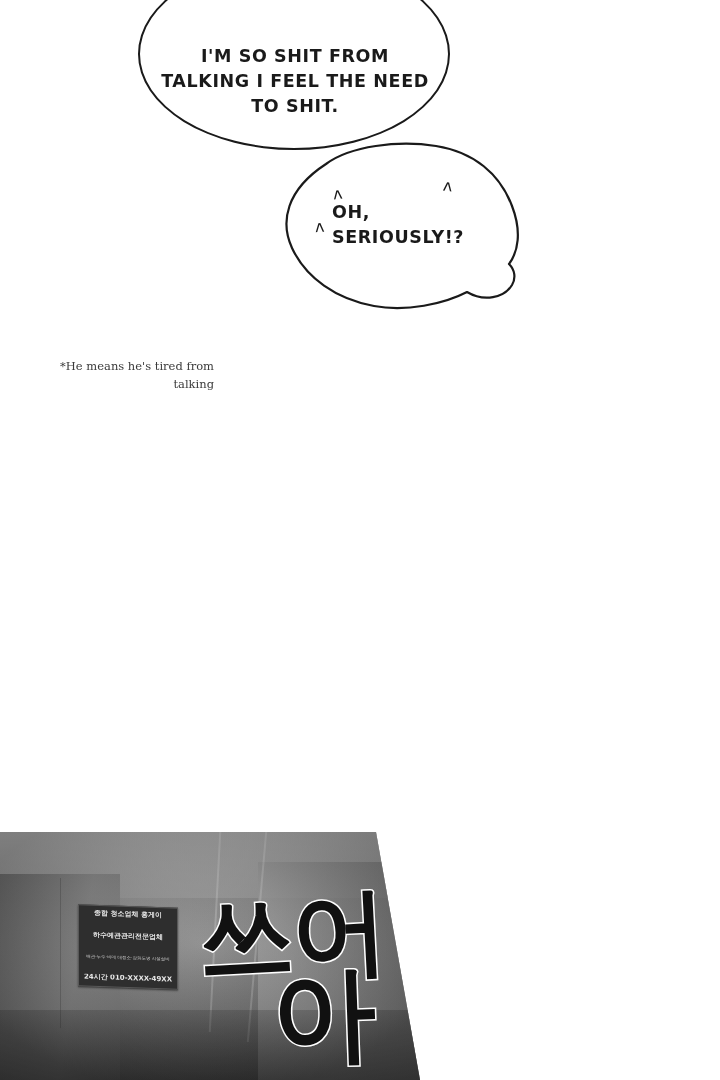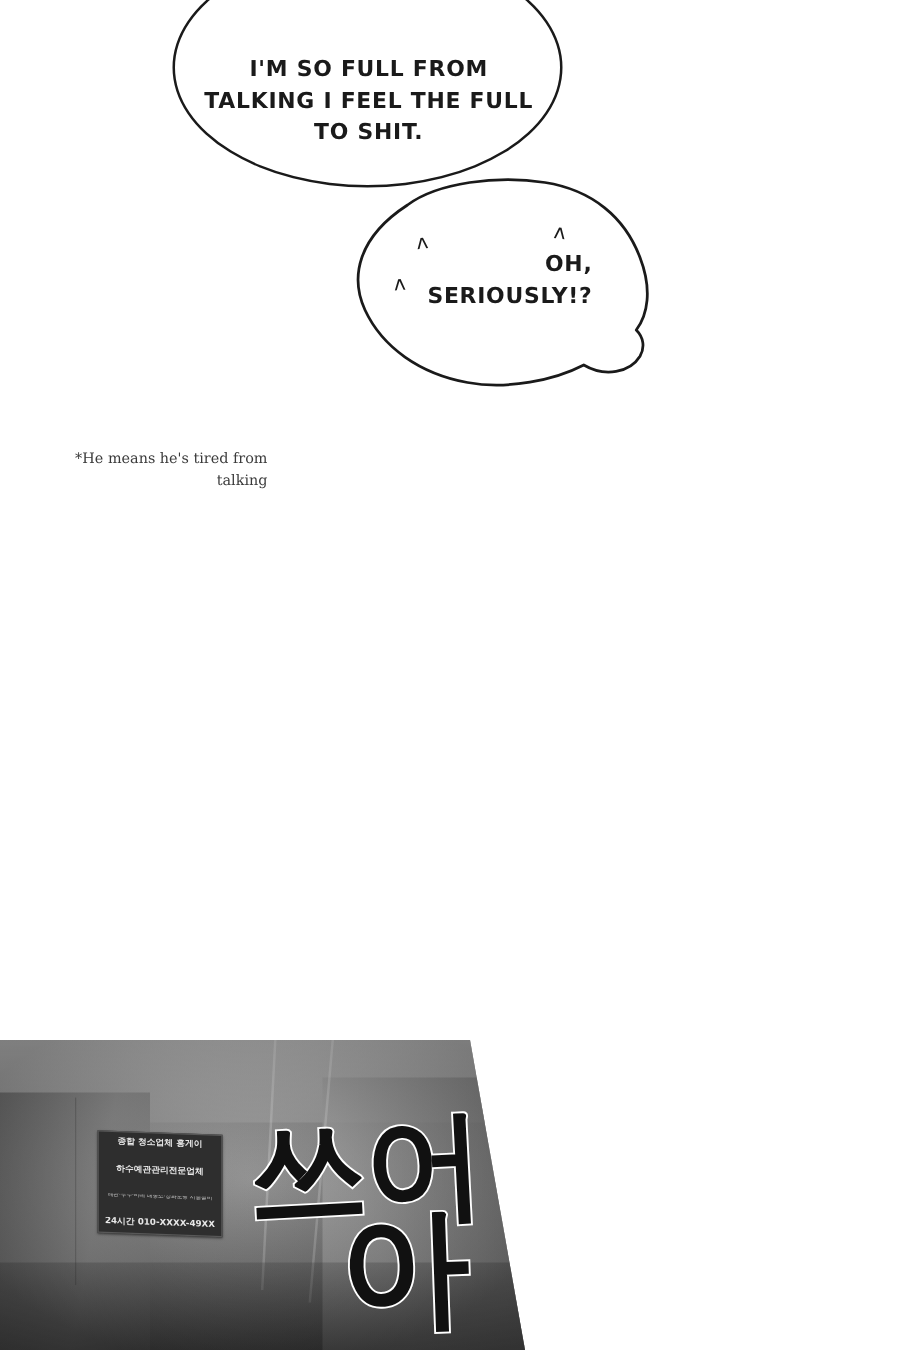--- a/index.html
+++ b/index.html
@@ -58,24 +58,24 @@
     top: 140px;
     width: 248px;
     height: 185px;
   }
   .balloon-blob svg {
     display: block;
     overflow: visible;
   }
   .balloon-blob-text {
     position: absolute;
-    left: 314px;
+    left: 332px;
     top: 200px;
     width: 160px;
-    text-align: right;
+    text-align: left;
     font-family: "DejaVu Sans", sans-serif;
     font-size: 17.5px;
     font-weight: 700;
     letter-spacing: 0.6px;
     line-height: 1.42;
     color: #1a1a1a;
   }
 
   
   .emote {
@@ -209,21 +209,21 @@
     font-size: 104px;
     transform: rotate(-2deg);
   }
 </style>
 </head>
 <body>
 
 <div class="page">
 
   <div class="balloon-oval"></div>
-  <div class="balloon-oval-text">I'M SO FULL FROM TALKING I FEEL THE FULL TO SHIT.</div>
+  <div class="balloon-oval-text">I'M SO SHIT FROM TALKING I FEEL THE NEED TO SHIT.</div>
 
   <div class="balloon-blob">
     <svg width="248" height="185" viewBox="0 0 248 185" fill="none" xmlns="http://www.w3.org/2000/svg">
       <path d="M48 24 C72 6, 120 0, 158 6 C196 12, 222 34, 234 66 C244 92, 240 112, 231 124 C237 130, 238 138, 234 145 C226 158, 206 162, 189 152 C166 164, 128 172, 96 166 C58 159, 28 138, 14 108 C2 82, 8 50, 48 24 Z" stroke="#1a1a1a" stroke-width="2.2" fill="#ffffff" stroke-linejoin="round"></path>
     </svg>
   </div>
   <div class="balloon-blob-text">OH, SERIOUSLY!?</div>
 
   <span class="emote emote-1">ʌ</span>
   <span class="emote emote-2">ʌ</span>

